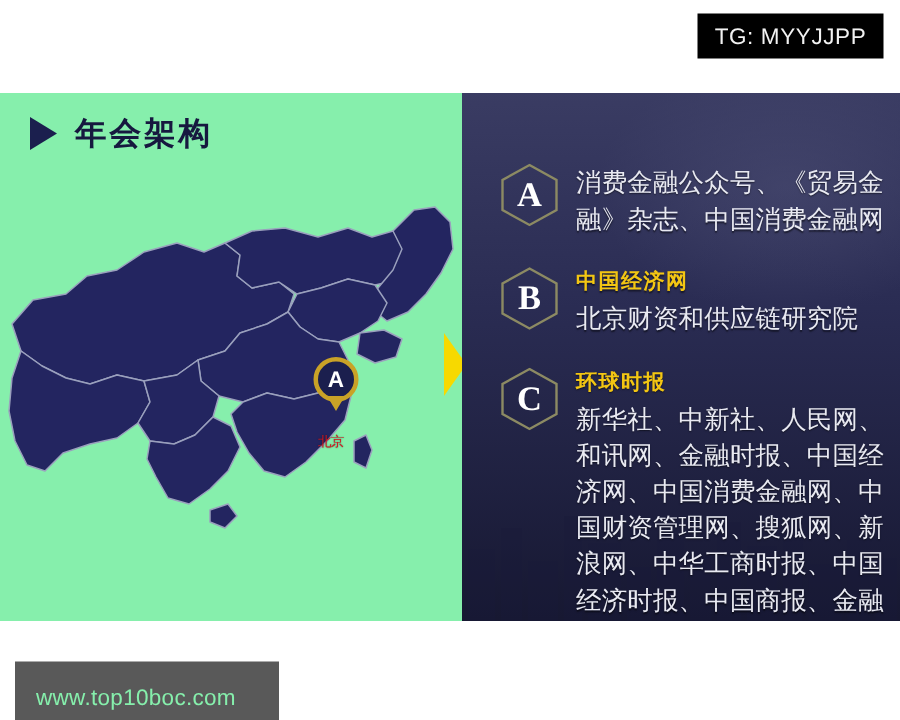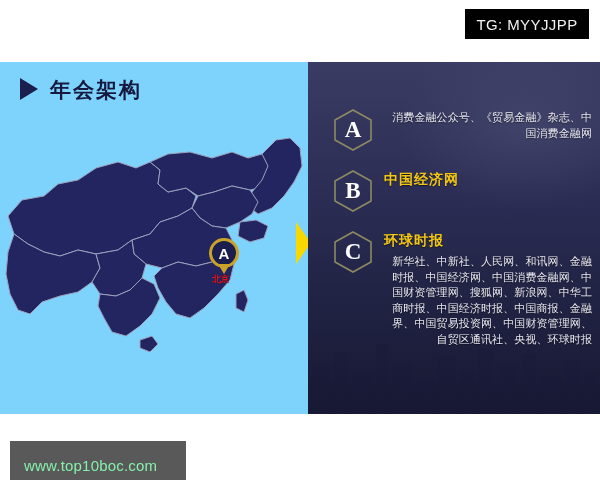--- a/index.html
+++ b/index.html
@@ -63,21 +63,21 @@
     height: 352px;
     overflow: hidden;
   }
 
   
   .left-panel {
     position: absolute;
     left: 0; top: 0;
     width: 308px;
     height: 352px;
-    background: #7dd3fc;
+    background: #86efac;
     overflow: hidden;
   }
 
   .slide-title {
     position: absolute;
     left: 20px;
     top: 16px;
     display: flex;
     align-items: center;
     gap: 12px;
@@ -128,24 +128,24 @@
     left: 50%;
     transform: translateX(-50%);
     width: 0; height: 0;
     border-left: 6px solid transparent;
     border-right: 6px solid transparent;
     border-top: 10px solid #C9A227;
   }
   .city-label {
     position: absolute;
     left: 212px;
-    top: 213px;
+    top: 228px;
     color: #d81820;
     font-size: 9px;
-    font-weight: bold;
+    font-weight: normal;
     line-height: 1.05;
     letter-spacing: -.5px;
     text-shadow: 0 0 1px rgba(0,0,0,.6);
   }
 
   
   .chevron {
     position: absolute;
     left: 296px;
     top: 160px;
@@ -214,25 +214,24 @@
   .sec-head {
     color: #F3C613;
     font-size: 14px;
     font-weight: bold;
     letter-spacing: 1px;
     margin-bottom: 4px;
     text-shadow: 0 1px 1px rgba(0,0,0,.5);
   }
   .sec-text {
     color: #e9eaf2;
-    font-size: 11px;
+    font-size: 17px;
     line-height: 1.45;
     letter-spacing: .1px;
     text-shadow: 0 1px 1px rgba(0,0,0,.55);
-    text-align: right;
   }
   .sec-c { margin-bottom: 0; }
   .sec-c .sec-text { line-height: 1.42; }
 </style>
 </head>
 <body>
 
 <div id="stage">
 
   <div class="tg-badge">
@@ -324,20 +323,21 @@
 
         <div class="section">
           <div class="hex">
             <svg width="38" height="42" viewBox="0 0 38 42" xmlns="http://www.w3.org/2000/svg">
               <polygon points="19,1 37,11 37,31 19,41 1,31 1,11" fill="none" stroke="#8c8a63" stroke-width="1.6"></polygon>
             </svg>
             <div class="hex-letter">B</div>
           </div>
           <div class="sec-body">
             <div class="sec-head">中国经济网</div>
+            <div class="sec-text">北京财资和供应链研究院</div>
           </div>
         </div>
 
         <div class="section sec-c">
           <div class="hex">
             <svg width="38" height="42" viewBox="0 0 38 42" xmlns="http://www.w3.org/2000/svg">
               <polygon points="19,1 37,11 37,31 19,41 1,31 1,11" fill="none" stroke="#8c8a63" stroke-width="1.6"></polygon>
             </svg>
             <div class="hex-letter">C</div>
           </div>

